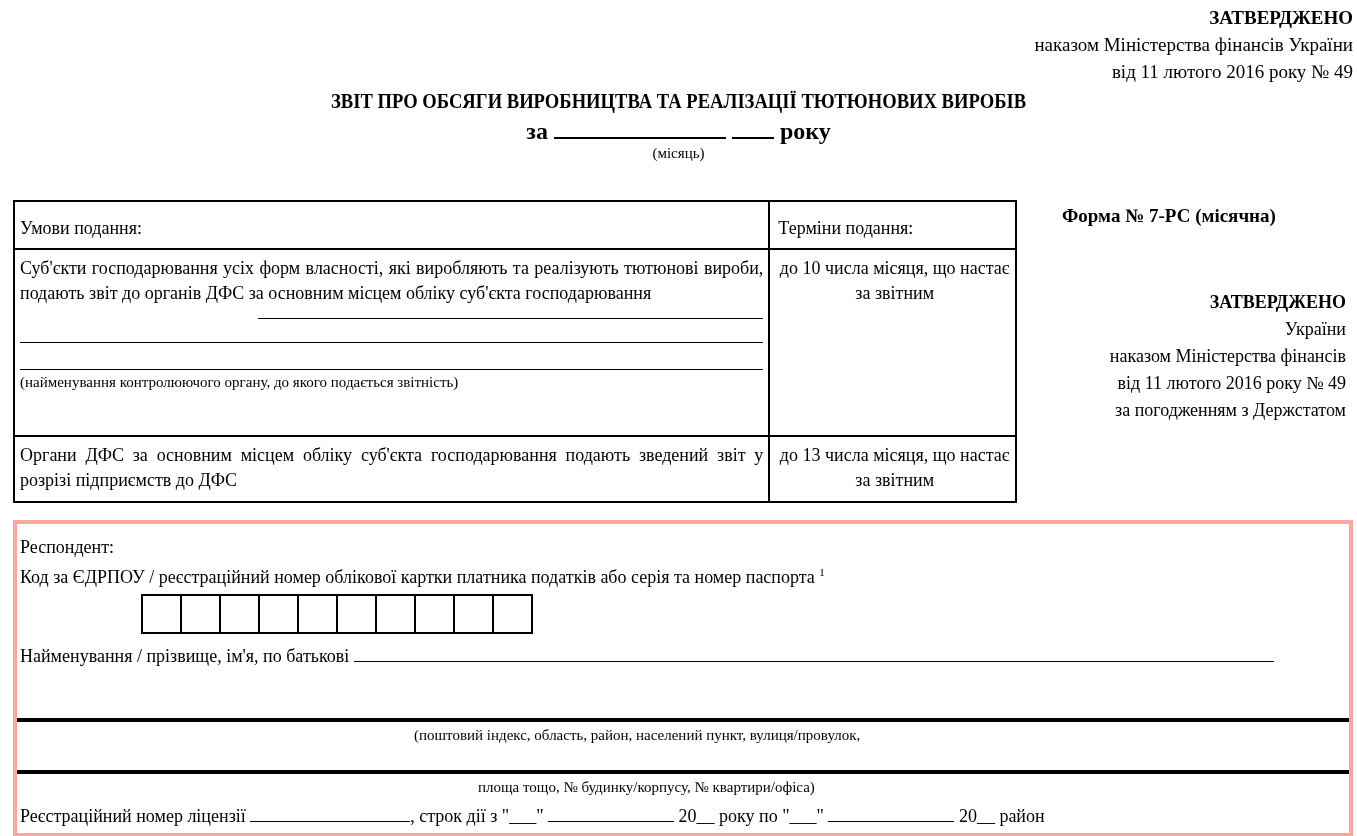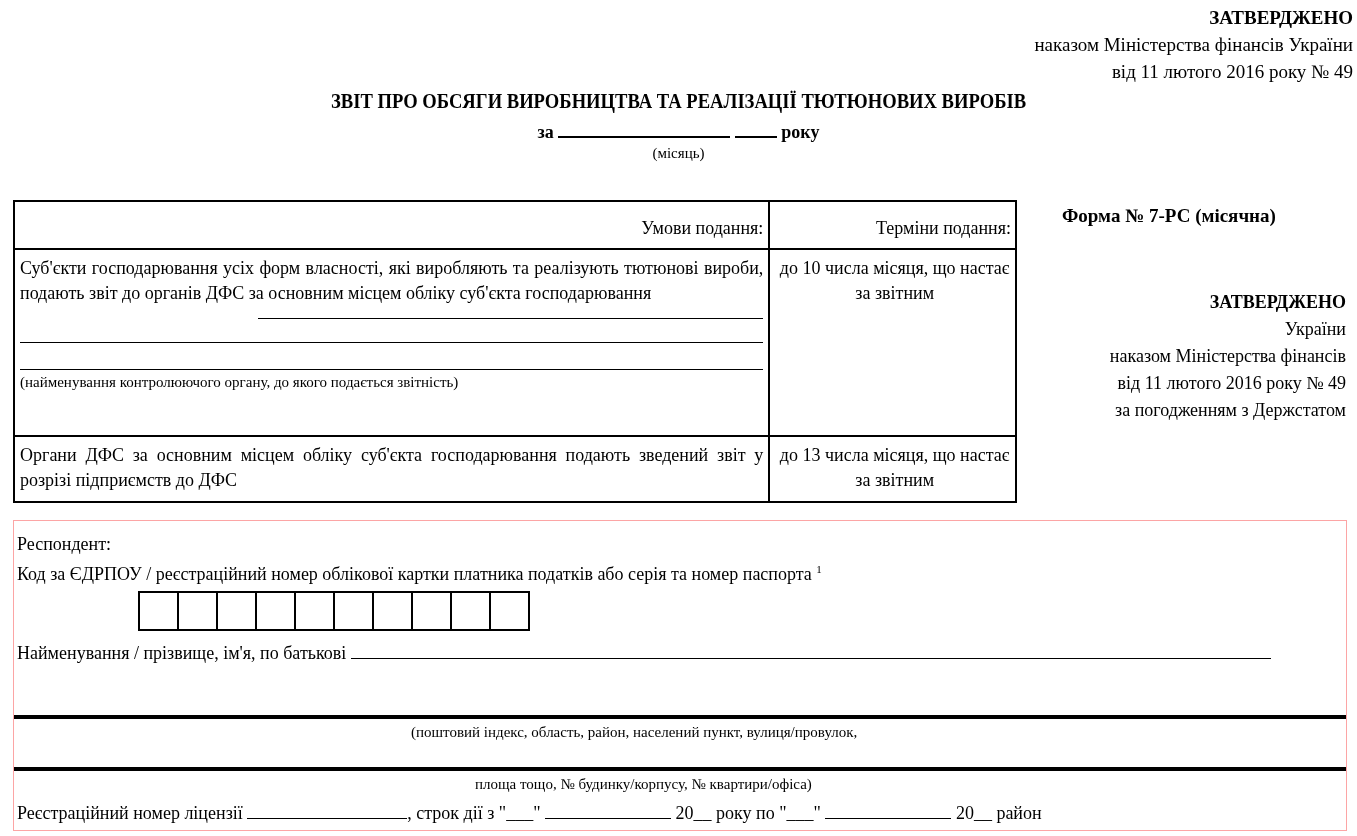--- a/index.html
+++ b/index.html
@@ -2,37 +2,37 @@
 <html><head>
 <meta charset="utf-8">
 <style>
   html, body { margin:0; padding:0; background:#ffffff; }
   body { width:1357px; height:836px; position:relative; overflow:hidden;
          font-family:"Liberation Serif", serif; color:#000; }
   .abs { position:absolute; }
   .approved-top { right:4px; top:4px; text-align:right; font-size:19px; line-height:27px; }
   .bold { font-weight:bold; }
   .title { left:0; width:1357px; top:90px; text-align:center; font-size:20px; font-weight:bold; transform:scaleX(0.93); transform-origin:679px 0; }
-  .period { left:0; width:1357px; top:118px; text-align:center; font-size:18px; font-weight:bold; }
+  .period { left:0; width:1357px; top:118px; text-align:center; font-size:24px; font-weight:bold; }
   .period .blank { display:inline-block; border-bottom:2px solid #000; height:18px; vertical-align:baseline; }
   .month-hint { left:0; width:1357px; top:145px; text-align:center; font-size:15px; }
 
   table.cond { position:absolute; left:13px; top:200px; width:1004px; border-collapse:collapse; font-size:18px; }
   table.cond td { border:2px solid #000; vertical-align:top; }
-  table.cond .h1 { height:40px; text-align:right; vertical-align:middle; }
+  table.cond .h1 { height:40px; text-align:left; vertical-align:middle; }
   .c1 { width:756px; padding:6px 5px 0 5px; }
   .c2 { width:236px; text-align:center; padding:6px 4px 0 8px; line-height:25px; }
   .just { text-align:justify; line-height:25px; }
   .line { border-bottom:1px solid #000; height:26px; }
   .small { font-size:15px; text-align:left; padding:4px 0 6px 0; }
 
   .form-no { left:1062px; top:205px; font-size:19px; font-weight:bold; }
   .approved-side { right:11px; top:289px; text-align:right; font-size:18px; line-height:27px; width:300px; }
 
-  .resp { left:13px; top:520px; width:1332px; height:309px; border:1px solid #fca5a5; font-size:18px; }
+  .resp { left:13px; top:520px; width:1332px; height:309px; border:4px solid #fca5a5; font-size:18px; }
   .resp .row { position:absolute; left:3px; white-space:nowrap; }
   .cells { position:absolute; left:124px; top:70px; display:flex; border:2px solid #000; border-right:none; }
   .cell { width:37px; height:36px; border-right:2px solid #000; }
   .fill { display:inline-block; border-bottom:1px solid #000; height:18px; vertical-align:baseline; }
   .thick { position:absolute; left:0; right:0; border-top:4px solid #000; }
   .hint { position:absolute; font-size:15px; white-space:nowrap; }
   sup { font-size:11px; }
 </style>
 </head>
 <body>

